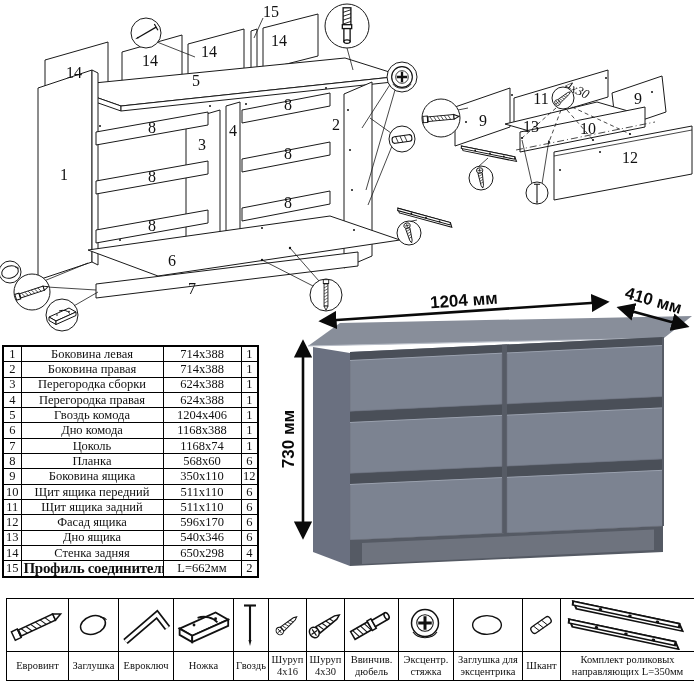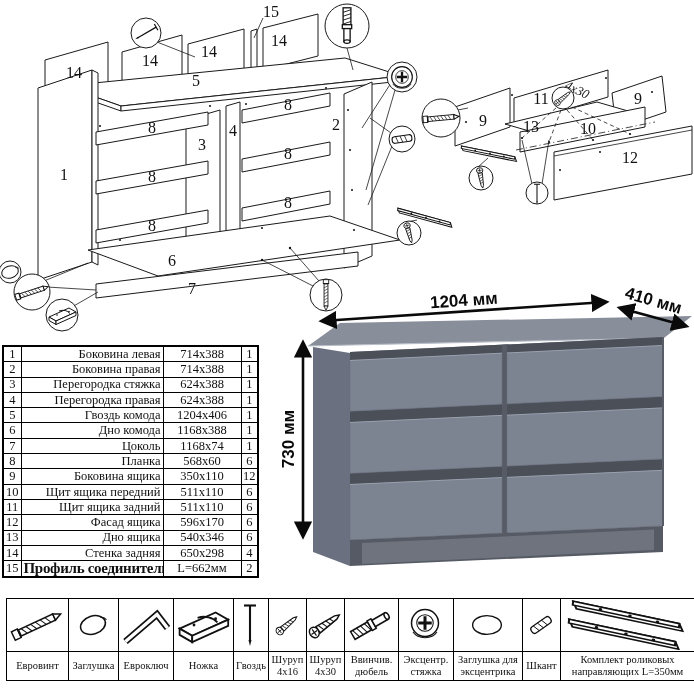--- a/index.html
+++ b/index.html
@@ -16,21 +16,21 @@
   .plbl-i{font-size:13px;font-style:italic;fill:#111;text-anchor:middle;}
   .dim{font-family:"Liberation Sans","DejaVu Sans",sans-serif;font-weight:bold;
        font-size:17px;fill:#0a0a0a;text-anchor:middle;}
   
   #parts-table{position:absolute;left:2px;top:345px;border-collapse:collapse;
                table-layout:fixed;width:257px;font-size:12.5px;}
   #parts-table td{border:1px solid #000;height:14.3px;padding:0 2px;line-height:1;
                   overflow:hidden;white-space:nowrap;}
   #parts-table{border:2px solid #000;}
   #parts-table td.c{text-align:center;padding:0 1px;}
-  #parts-table td.name{text-align:right;}
+  #parts-table td.name{text-align:center;}
   #parts-table td.name.ind{}
   #parts-table td.name.tight{font-size:15px;letter-spacing:-.3px;font-weight:bold;}
   
   #hw-title{position:absolute;left:0;top:575px;width:694px;text-align:center;
             font-size:19px;letter-spacing:.2px;}
   #hw-table{position:absolute;left:6px;top:598px;border-collapse:collapse;
             table-layout:fixed;width:688px;}
   #hw-table td{border:1px solid #000;text-align:center;vertical-align:middle;
                padding:0;overflow:hidden;}
   #hw-table tr.icons td{height:52px;}
@@ -353,21 +353,21 @@
           <td class="c">1</td>
         </tr>
         <tr>
           <td class="c">2</td>
           <td class="name">Боковина правая</td>
           <td class="c">714x388</td>
           <td class="c">1</td>
         </tr>
         <tr>
           <td class="c">3</td>
-          <td class="name">Перегородка стяжка</td>
+          <td class="name">Перегородка сборки</td>
           <td class="c">624x388</td>
           <td class="c">1</td>
         </tr>
         <tr>
           <td class="c">4</td>
           <td class="name">Перегородка правая</td>
           <td class="c">624x388</td>
           <td class="c">1</td>
         </tr>
         <tr>

